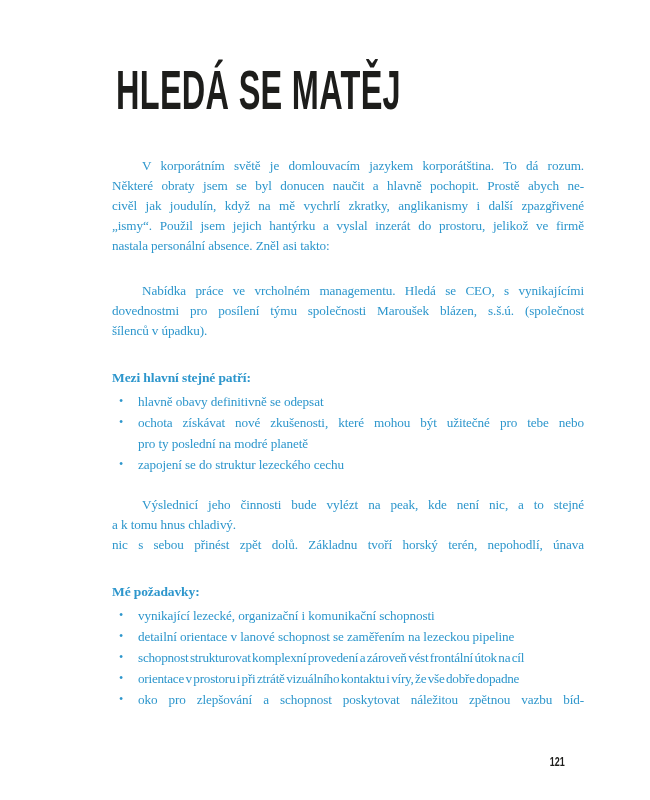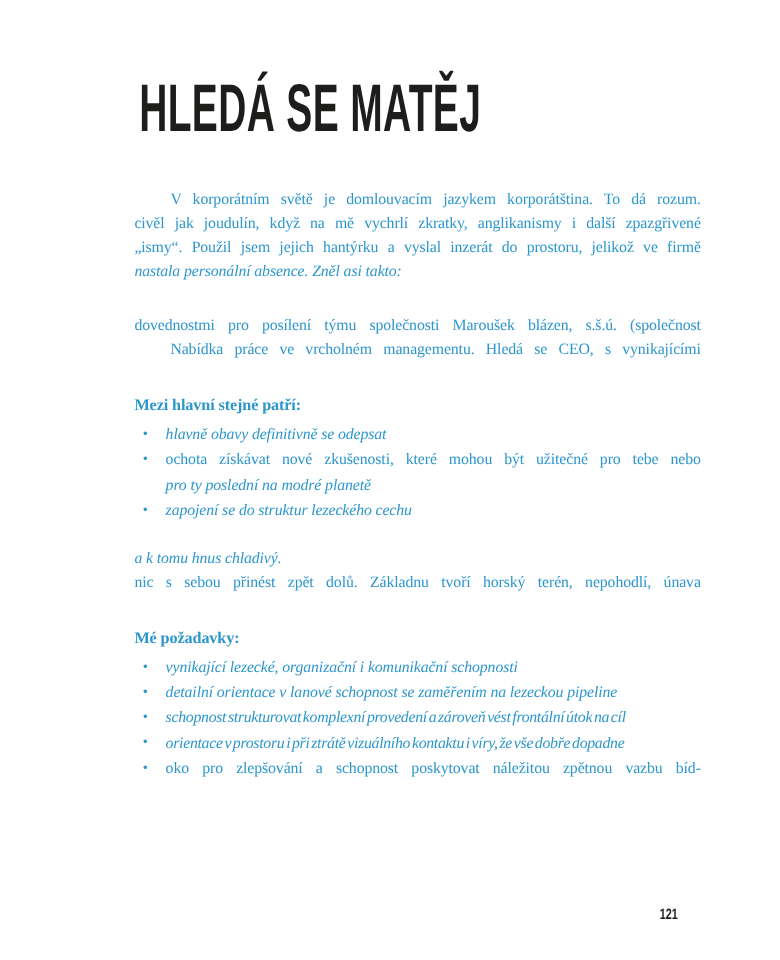--- a/index.html
+++ b/index.html
@@ -37,21 +37,21 @@
     letter-spacing: -0.1px;
   }
   .para { margin: 0; }
   .para.p2 { margin-top: 25px; }
   .para.p3 { margin-top: 20px; }
   .line {
     white-space: nowrap;
     text-align: justify;
     text-align-last: justify;
   }
-  .line.last { text-align-last: left; font-style: italic; }
+  .line.last { text-align-last: left; }
   .line.indent { text-indent: 30px; }
   .line.tight { word-spacing: -1.6px; letter-spacing: -0.25px; }
   .heading {
     margin: 27px 0 0 0;
     font-weight: bold;
     font-size: 13.5px;
     line-height: 20px;
   }
   .bullets {
     margin: 3px 0 0 0;
@@ -83,28 +83,30 @@
 <body>
 
 <div class="page">
 
   <h1 class="title">HLEDÁ SE MATĚJ</h1>
 
   <div class="content">
 
     <div class="para p1">
       <div class="line indent">V korporátním světě je domlouvacím jazykem korporátština. To dá rozum.</div>
+      <div class="line">Některé obraty jsem se byl donucen naučit a hlavně pochopit. Prostě abych ne-</div>
       <div class="line">civěl jak joudulín, když na mě vychrlí zkratky, anglikanismy i další zpazgřivené</div>
       <div class="line">„ismy“. Použil jsem jejich hantýrku a vyslal inzerát do prostoru, jelikož ve firmě</div>
       <div class="line last">nastala personální absence. Zněl asi takto:</div>
     </div>
 
     <div class="para p2">
+      <div class="line indent">Nabídka práce ve vrcholném managementu. Hledá se CEO, s vynikajícími</div>
       <div class="line">dovednostmi pro posílení týmu společnosti Maroušek blázen, s.š.ú. (společnost</div>
-      <div class="line indent">Nabídka práce ve vrcholném managementu. Hledá se CEO, s vynikajícími</div>
+      <div class="line last">šílenců v úpadku).</div>
     </div>
 
     <div class="heading">Mezi hlavní stejné patří:</div>
 
     <ul class="bullets">
       <li class="item">
         <span class="marker">•</span>
         <div class="item-lines">
           <div class="line last">hlavně obavy definitivně se odepsat</div>
         </div>
@@ -118,20 +120,21 @@
       </li>
       <li class="item">
         <span class="marker">•</span>
         <div class="item-lines">
           <div class="line last">zapojení se do struktur lezeckého cechu</div>
         </div>
       </li>
     </ul>
 
     <div class="para p3">
+      <div class="line indent">Výslednicí jeho činnosti bude vylézt na peak, kde není nic, a to stejné</div>
       <div class="line last">a k tomu hnus chladivý.</div>
       <div class="line">nic s sebou přinést zpět dolů. Základnu tvoří horský terén, nepohodlí, únava</div>
     </div>
 
     <div class="heading">Mé požadavky:</div>
 
     <ul class="bullets">
       <li class="item">
         <span class="marker">•</span>
         <div class="item-lines">

